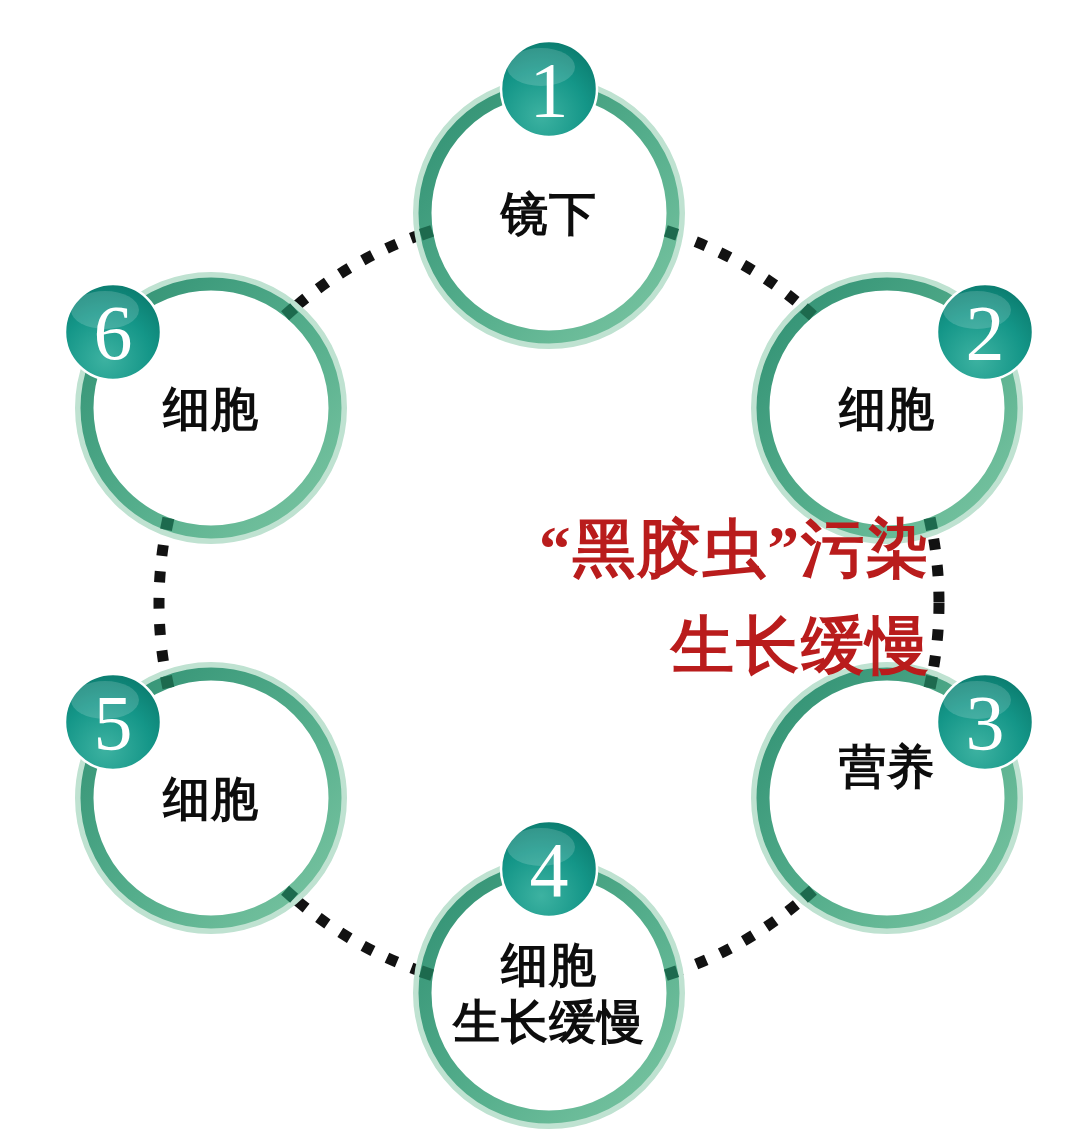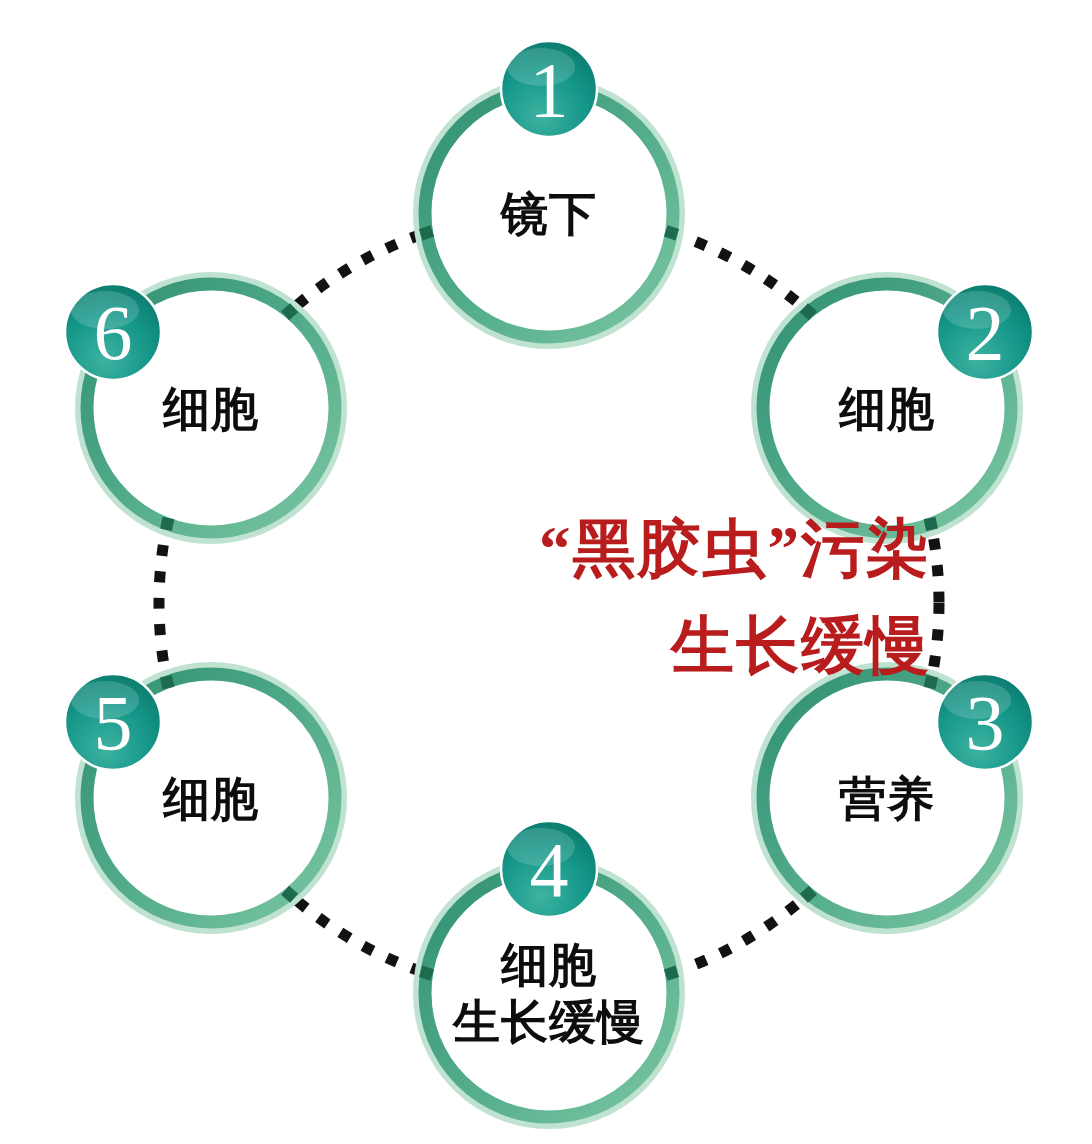--- a/index.html
+++ b/index.html
@@ -144,21 +144,21 @@
       <text class="badge-num" x="113" y="359" font-size="78" text-anchor="middle">6</text>
     </g>
   </svg>
 
   <div class="circle-label" style="left:409px; top:147px;">
     <div>镜下</div>
   </div>
   <div class="circle-label" style="left:747px; top:342px;">
     <div>细胞</div>
   </div>
-  <div class="circle-label" style="left:747px; top:732px;">
+  <div class="circle-label" style="left:747px; top:700px;">
     <div>营养</div>
   </div>
   <div class="circle-label" style="left:409px; top:927px;">
     <div>细胞</div>
     <div>生长缓慢</div>
   </div>
   <div class="circle-label" style="left:71px; top:732px;">
     <div>细胞</div>
   </div>
   <div class="circle-label" style="left:71px; top:342px;">

